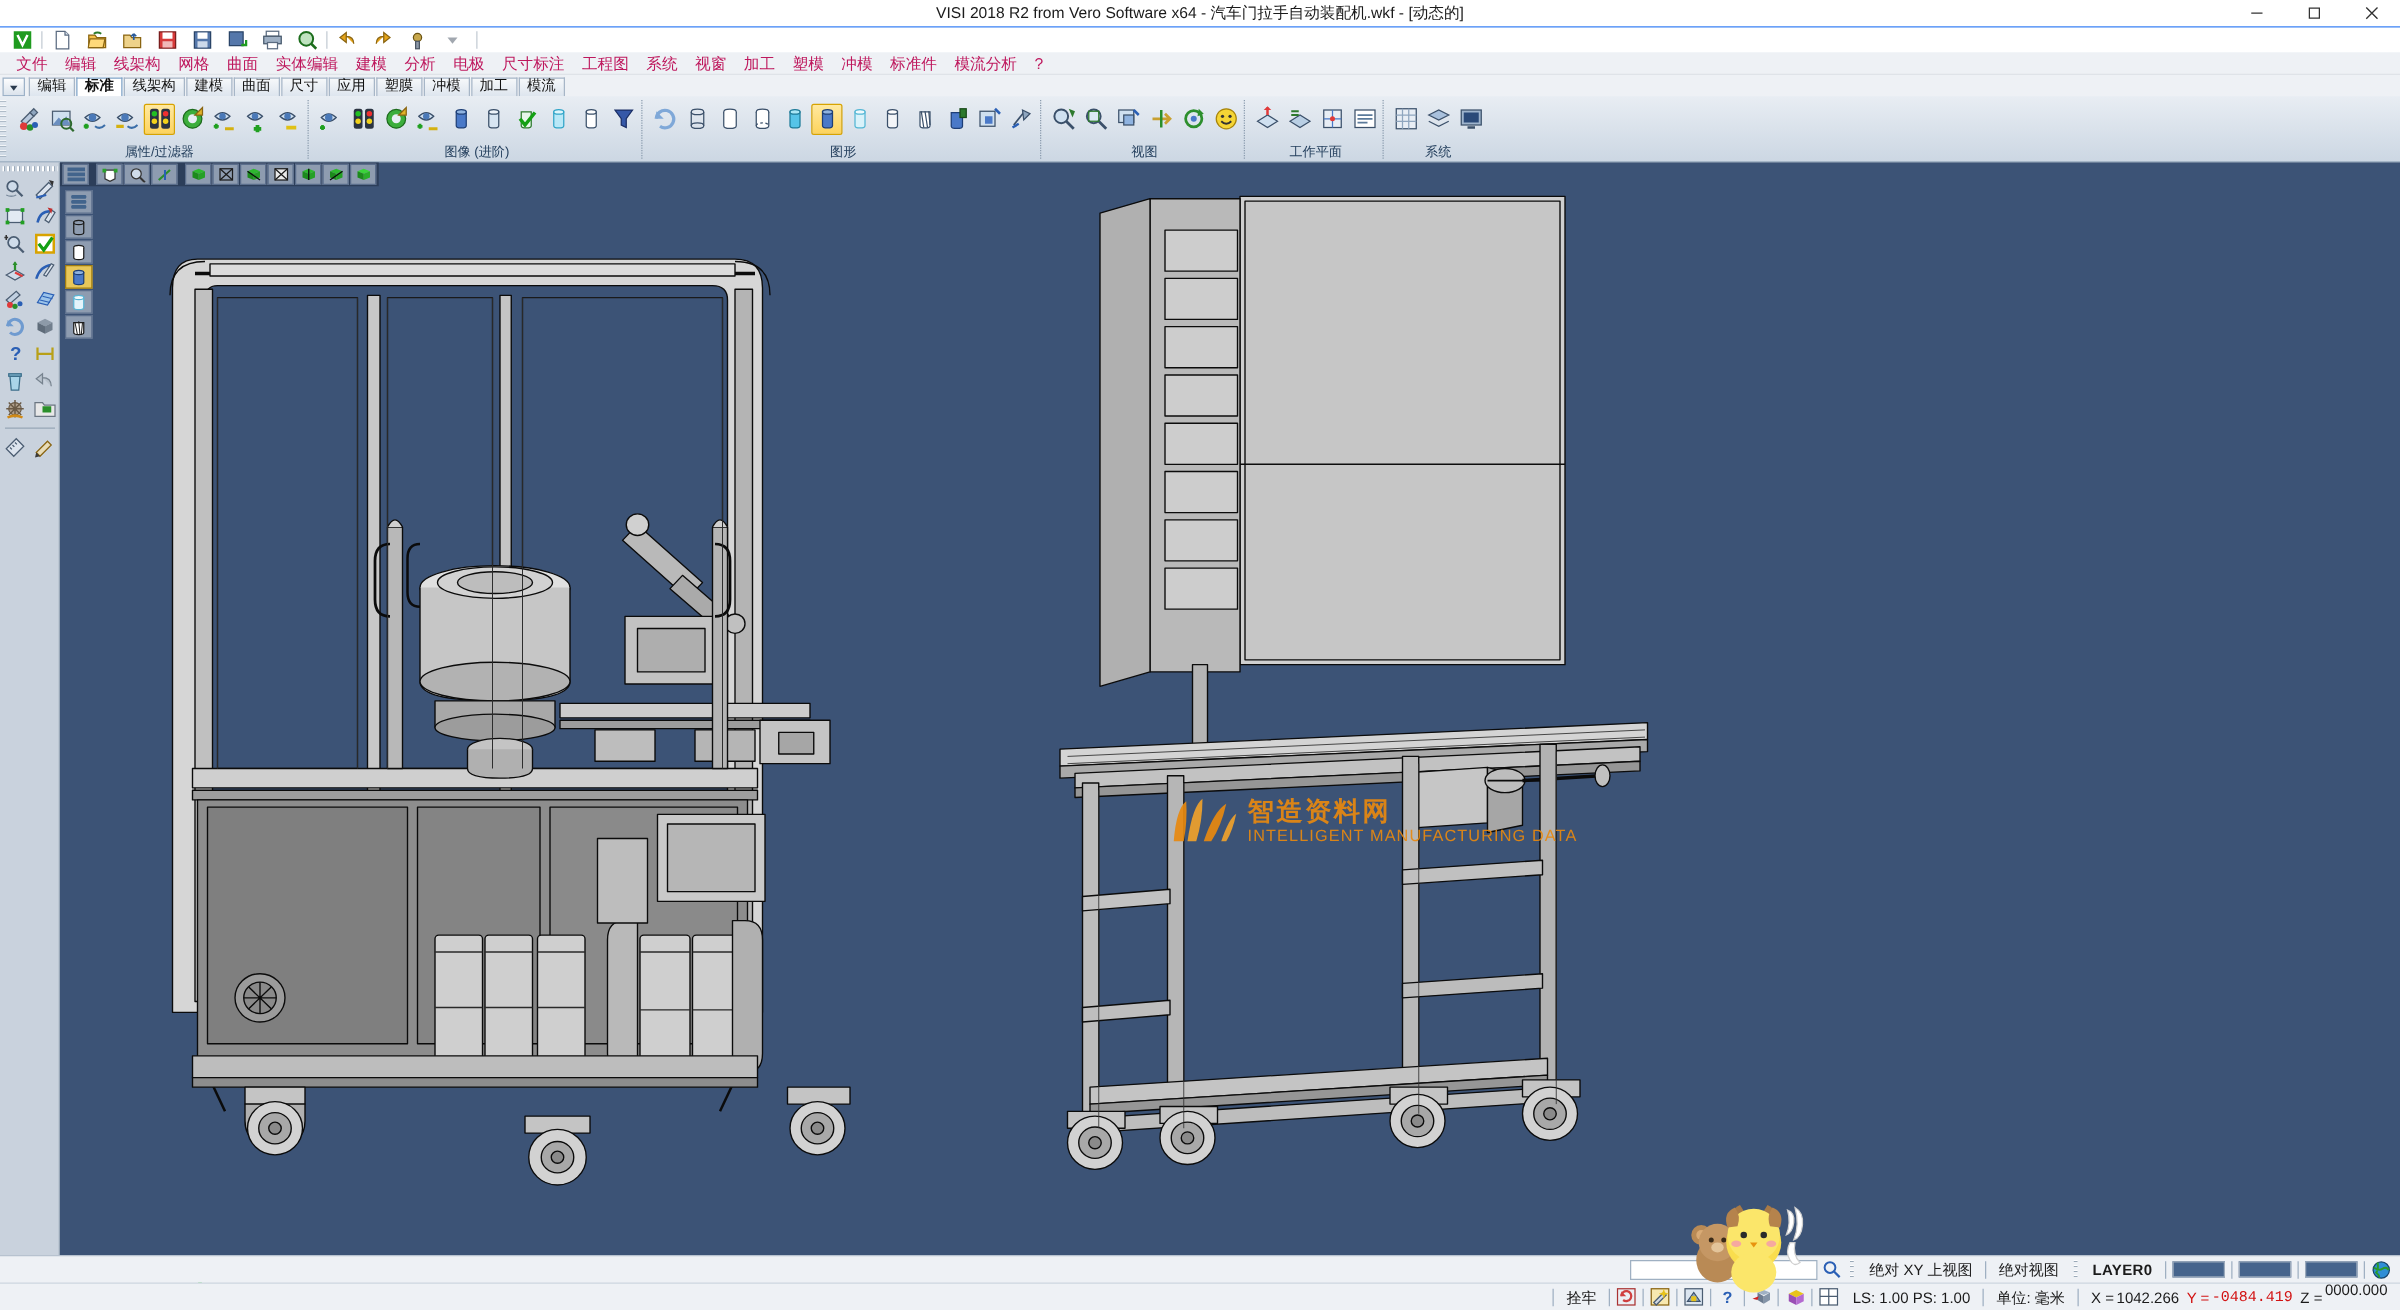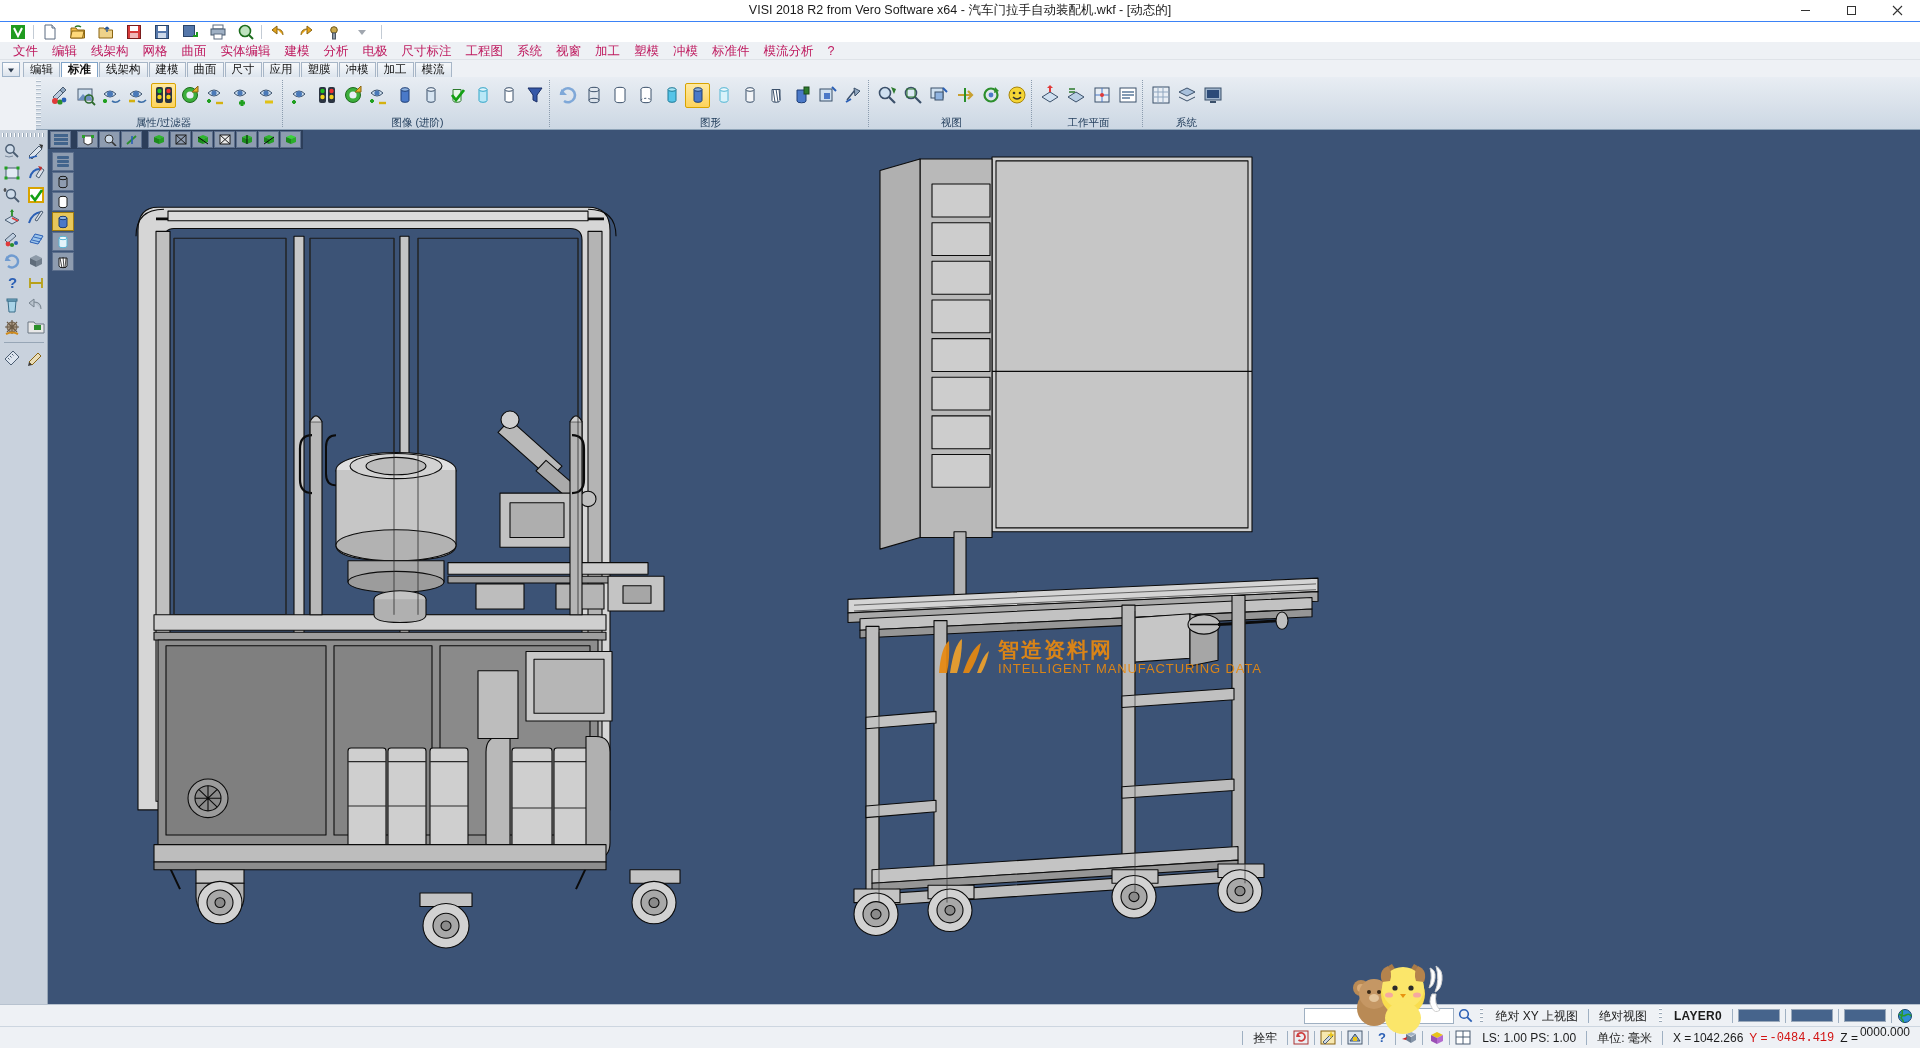--- a/index.html
+++ b/index.html
@@ -35,21 +35,21 @@
   .tabstrip { height:17px; background:#eef1f5; display:flex; align-items:flex-end; padding-left:2px; flex:none; }
   .tabstrip .arrow { width:18px; height:15px; display:flex; align-items:center; justify-content:center;
                      border:1px solid #9db2c8; background:linear-gradient(#fdfdfe,#dbe3ec); margin-right:3px; }
   .tab { height:15px; line-height:13px; padding:0 6px; font-size:11.5px; color:#111;
          border:1px solid #a7b6c7; border-bottom:none; background:linear-gradient(#f6f8fa,#dde5ee);
          margin-right:1px; white-space:nowrap; }
   .tab.active { background:#ffffff; font-weight:bold; border-color:#7fa3c8; }
 
   
   .ribbon { height:53px; background:linear-gradient(#e8edf3,#ccd7e3); display:flex; align-items:stretch;
-            border-bottom:1px solid #8fa4b8; flex:none; position:relative;margin-left:36px; }
+            border-bottom:1px solid #8fa4b8; flex:none; position:relative; }
   .rgroup { display:flex; flex-direction:column; align-items:center; justify-content:space-between;
             padding:2px 4px 0 4px; position:relative; }
   .rgroup + .rgroup::before {
     content:""; position:absolute; left:-2px; top:3px; bottom:2px; width:1px;
     border-left:1px dotted #8b9cae;
   }
   .ricons { display:flex; align-items:center; gap:1px; height:32px; }
   .rlabel { font-size:10.5px; color:#25405e; height:14px; line-height:14px; white-space:nowrap; }
   .ico { width:25px; height:25px; display:flex; align-items:center; justify-content:center;
          border:1px solid transparent; border-radius:2px; position:relative; }

